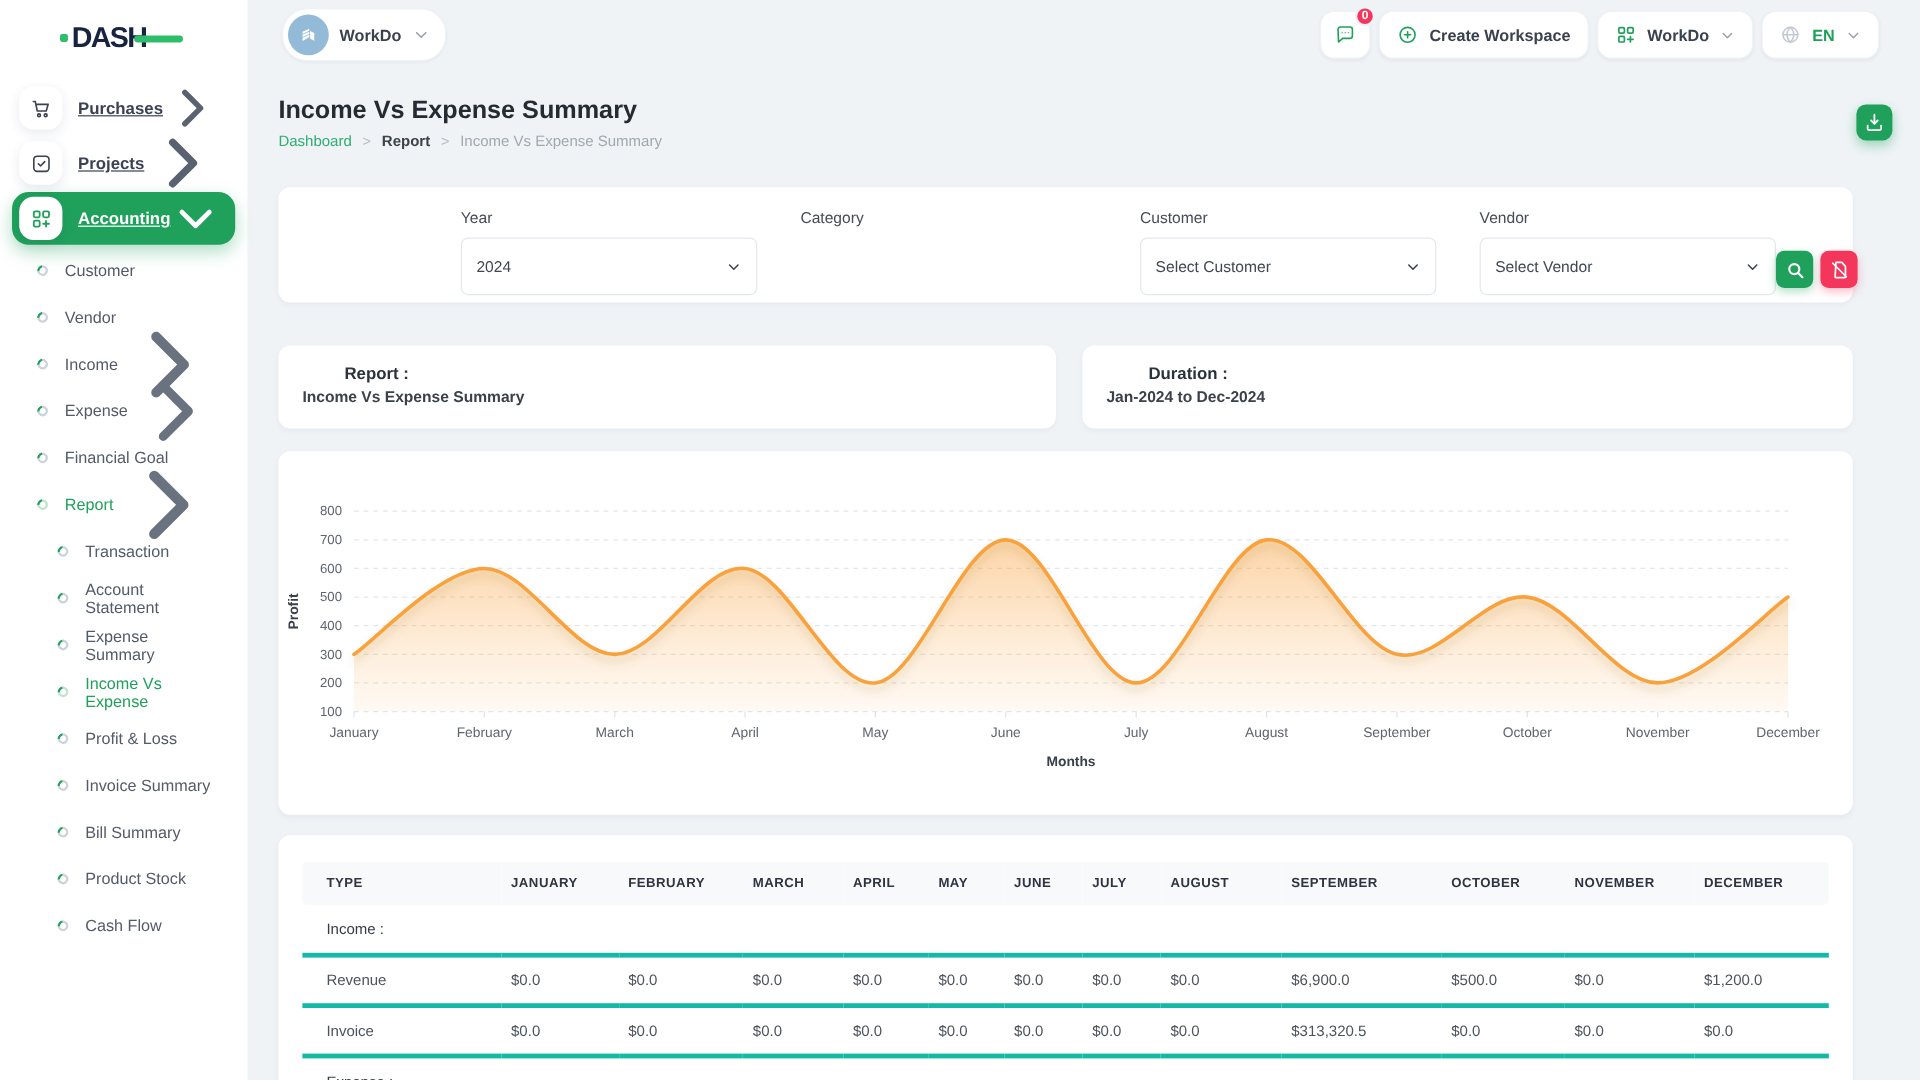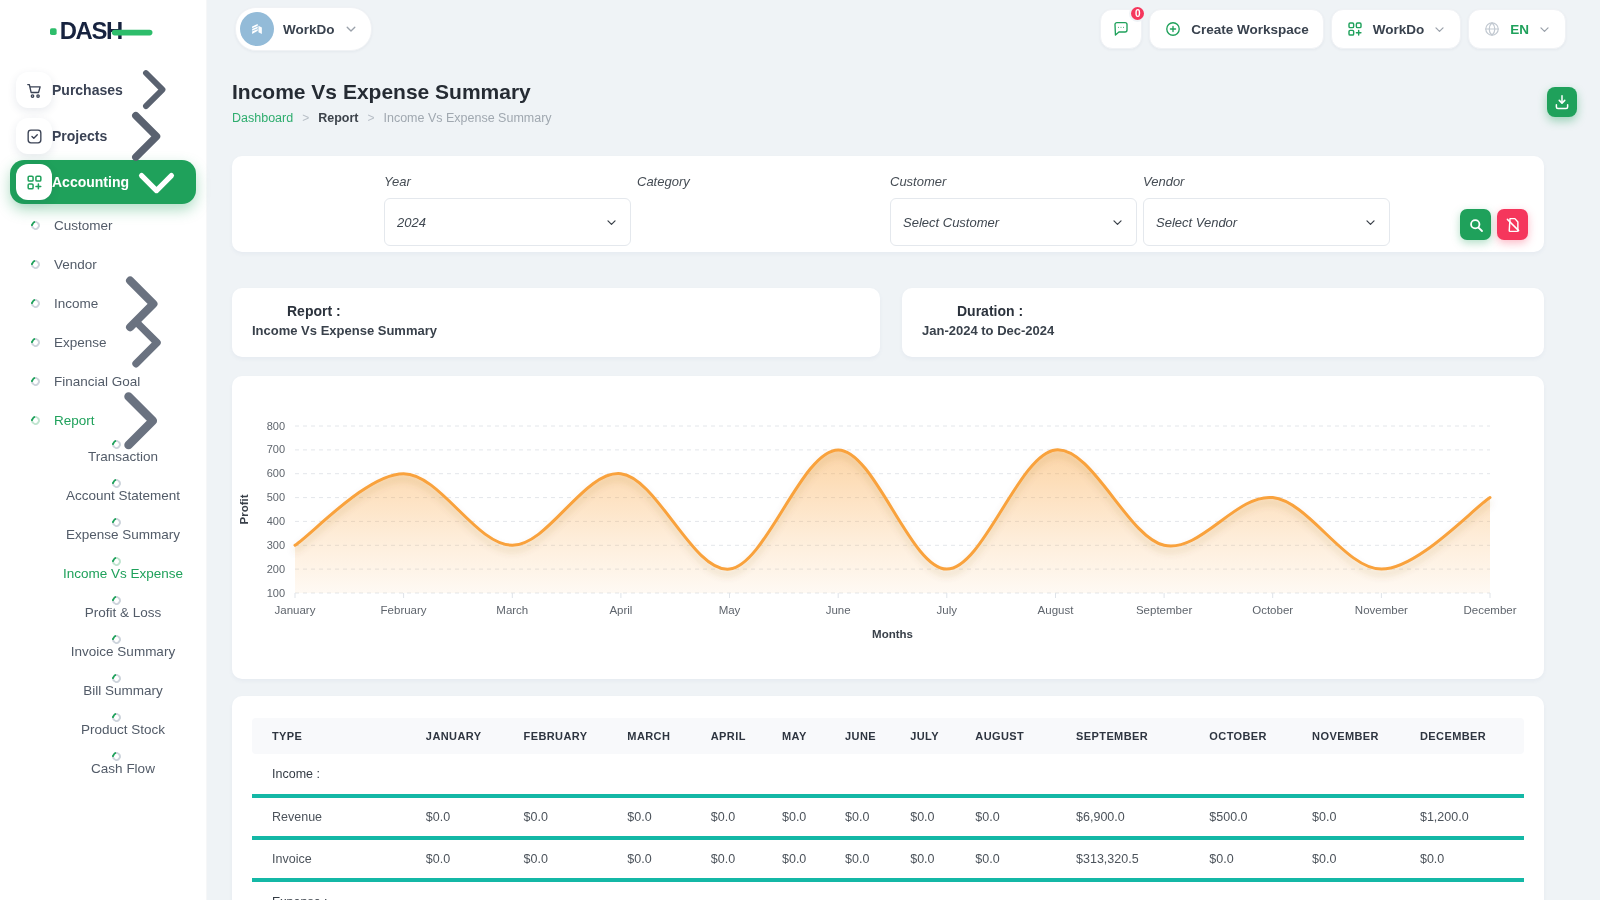--- a/index.html
+++ b/index.html
@@ -10,28 +10,28 @@
   
   .sidebar { position:absolute; left:0; top:0; width:207px; height:900px; background:#fff;
              border-right:1px solid rgba(20,40,70,.04); z-index:5; }
   .logo-wrap { height:62px; display:flex; align-items:center; justify-content:center; }
   .nav { padding:4px 0 0 0; }
   .nav-item { display:flex; align-items:center; cursor:pointer; }
   .nav-item.l0 { height:44px; margin:2px 10px; border-radius:14px; padding:0 12px 0 6px; }
   .nav-item.l0 .icon-box { width:36px; height:36px; border-radius:12px; background:#fff;
       box-shadow:0 3px 10px rgba(30,50,90,.10); display:flex; align-items:center; justify-content:center;
       color:#3a4254; flex:0 0 36px; }
-  .nav-item.l0 .lbl { font-size:14px; font-weight:700; color:#3a4254; }
+  .nav-item.l0 .lbl { margin-left:13px; font-size:14px; font-weight:700; color:#3a4254;text-decoration:underline; }
   .nav-item.l0 .chev { margin-left:auto; color:#5a6270; }
   .nav-item.l0.active { background:#1FA15B; box-shadow:0 6px 14px rgba(31,161,91,.35); }
   .nav-item.l0.active .icon-box { color:#1FA15B; }
   .nav-item.l0.active .lbl, .nav-item.l0.active .chev { color:#fff; }
   .nav-item.l1, .nav-item.l2 { height:39px; padding-right:22px; }
   .nav-item.l1 { padding-left:31px; }
-  .nav-item.l2 { padding-left:48px;flex-direction:column; }
+  .nav-item.l2 { padding-left:48px; }
   .ring { width:9px; height:9px; border-radius:50%; border:2px solid #ccd3db; border-left-color:#1FA15B;
           transform:rotate(38deg); flex:0 0 9px; }
   .nav-item .slbl { margin-left:14px; font-size:13.5px; color:#525b68; }
   .nav-item.l1 .chev, .nav-item.l2 .chev { margin-left:auto; color:#6a7280; }
   .nav-item.sub-active .slbl { color:#1FA15B; }
   .nav-item.sub-active .ring { border-color:#bfe4cf; border-left-color:#1FA15B; }
   .chev svg { width:13px; height:13px; display:block; }
 
   
   .topbar { position:absolute; left:207px; top:0; width:1393px; height:58px; display:flex; align-items:center; }
@@ -60,21 +60,21 @@
   .crumbs .c1 { color:#3d434b; font-weight:600; cursor:pointer; }
   .crumbs .cur { color:#a0a8b0; }
   .crumbs .sep { color:#b7bec6; font-size:12px; }
   .dl-btn { position:absolute; right:-33px; top:7px; width:30px; height:30px; border-radius:8px; background:#1FA15B;
             display:flex; align-items:center; justify-content:center; color:#fff; cursor:pointer;
             box-shadow:0 4px 10px rgba(31,161,91,.4); }
   .dl-btn svg { width:16px; height:16px; }
 
   .card { background:#fff; border-radius:10px; box-shadow:0 2px 4px rgba(54,80,138,.05); }
   .filter-card { margin-top:31px; height:96px; padding:18px 16px 0 20px; display:flex; }
-  .filter-fields { display:flex; gap:6px; padding-left:132px; width:100%;font-style:italic; }
+  .filter-fields { display:flex; gap:36px; padding-left:132px; width:100%; }
   .field { width:247px; }
   .field label { display:block; font-size:13px; color:#454c54; margin-bottom:9px; }
   .sel { height:48px; border:1px solid #e4e8ed; border-radius:6px; background:#fff; display:flex;
          align-items:center; justify-content:space-between; padding:0 12px; font-size:13px; color:#3f4750;
          cursor:pointer; }
   .sel svg { width:13px; height:13px; color:#3a4149; }
   .fbtns { margin-left:auto; display:flex; gap:6px; align-self:flex-end; margin-bottom:12px; }
   .btn-sq { width:31px; height:31px; border-radius:7px; display:flex; align-items:center; justify-content:center;
             color:#fff; cursor:pointer; border:none; }
   .btn-search { background:#1FA15B; box-shadow:0 3px 8px rgba(31,161,91,.35); }

